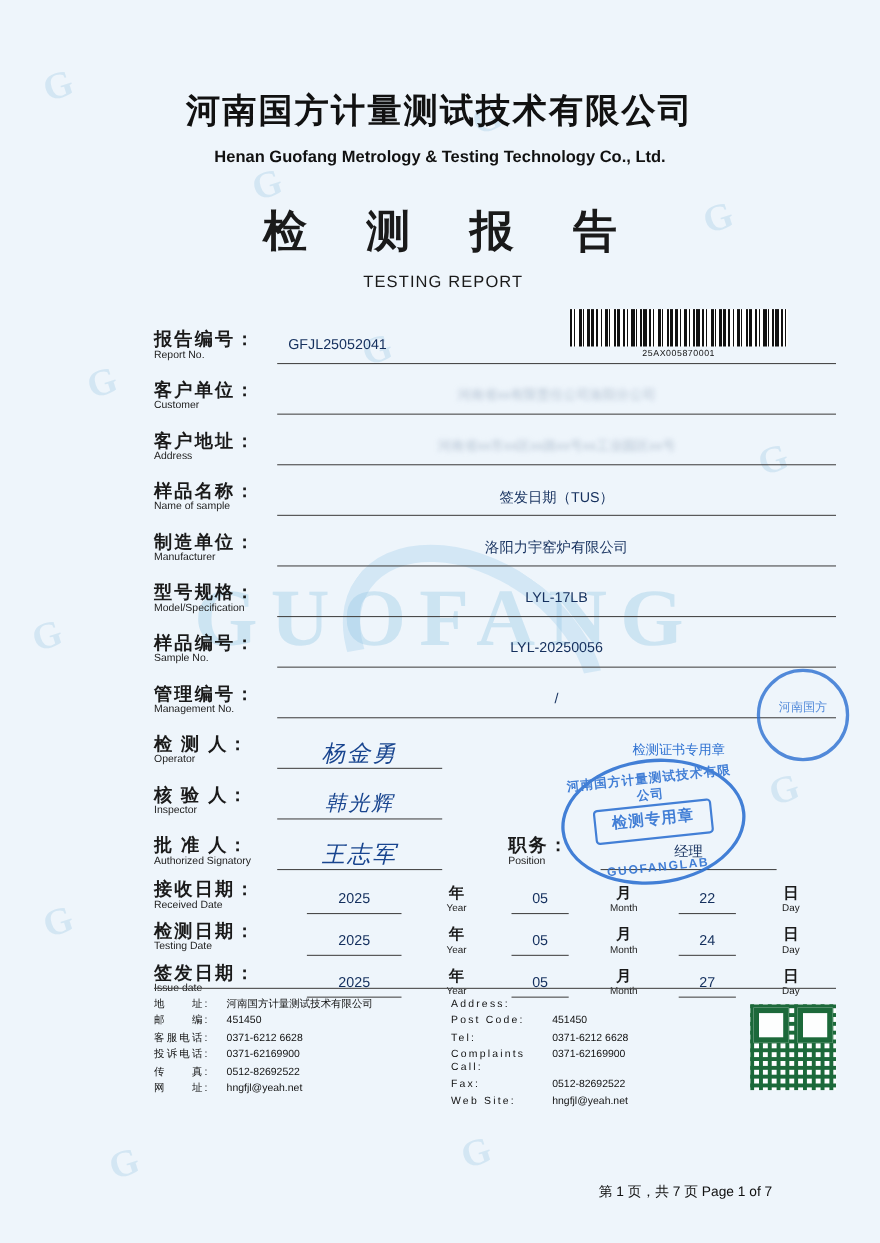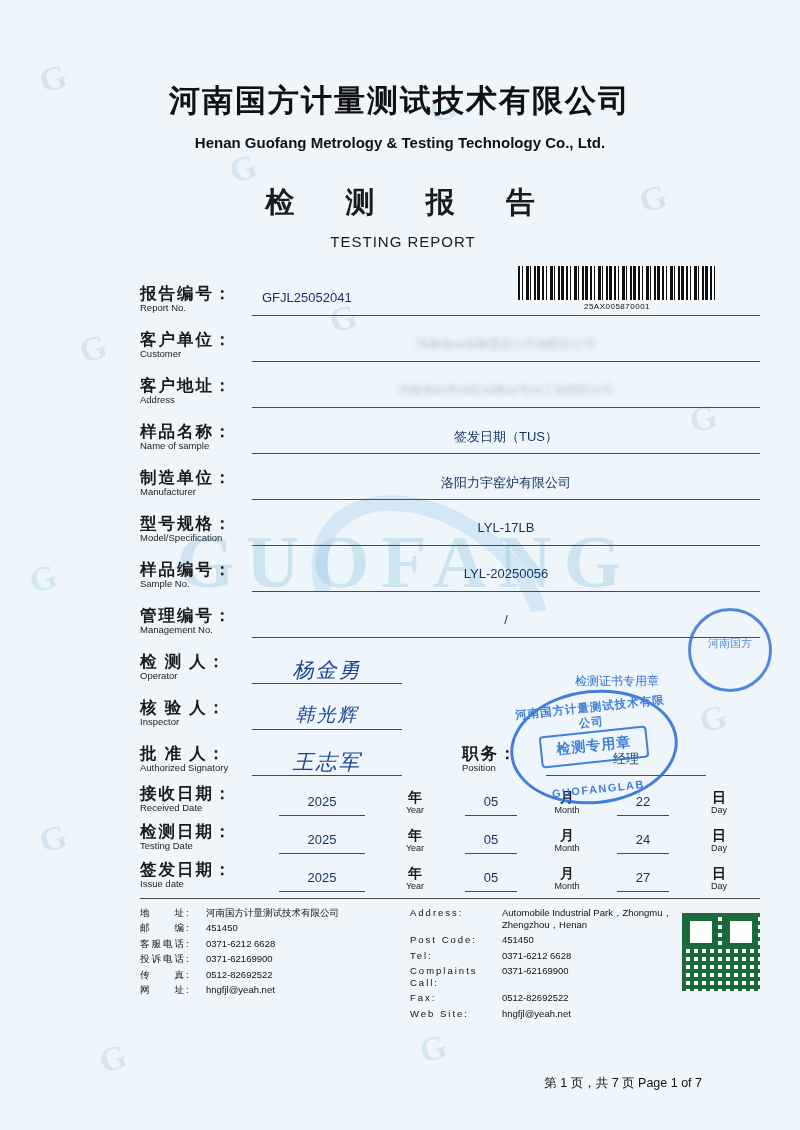--- a/index.html
+++ b/index.html
@@ -81,21 +81,21 @@
     text-align: center;
     font-weight: bold;
     font-size: 15px;
     color: #111;
     margin-top: 12px;
   }
   .title-cn {
     text-align: center;
     font-family: "Liberation Serif", serif;
     font-weight: bold;
-    font-size: 29px;
+    font-size: 40px;
     letter-spacing: 22px;
     margin-top: 32px;
     padding-left: 22px;
   }
   .title-en {
     text-align: center;
     font-size: 15px;
     letter-spacing: 1px;
     margin-top: 10px;
     padding-left: 6px;
@@ -604,21 +604,20 @@
       </div>
       <div class="frow">
         <div class="fk">网　　址:</div>
         <div class="fv">hngfjl@yeah.net</div>
       </div>
     </div>
 
     <div class="fcol-r">
       <div class="frow">
         <div class="fk fk-r">Address:</div>
-        <div class="fv">Automobile Industrial Park，Zhongmu，Zhengzhou，Henan</div>
       </div>
       <div class="frow">
         <div class="fk fk-r">Post Code:</div>
         <div class="fv">451450</div>
       </div>
       <div class="frow">
         <div class="fk fk-r">Tel:</div>
         <div class="fv">0371-6212 6628</div>
       </div>
       <div class="frow">

